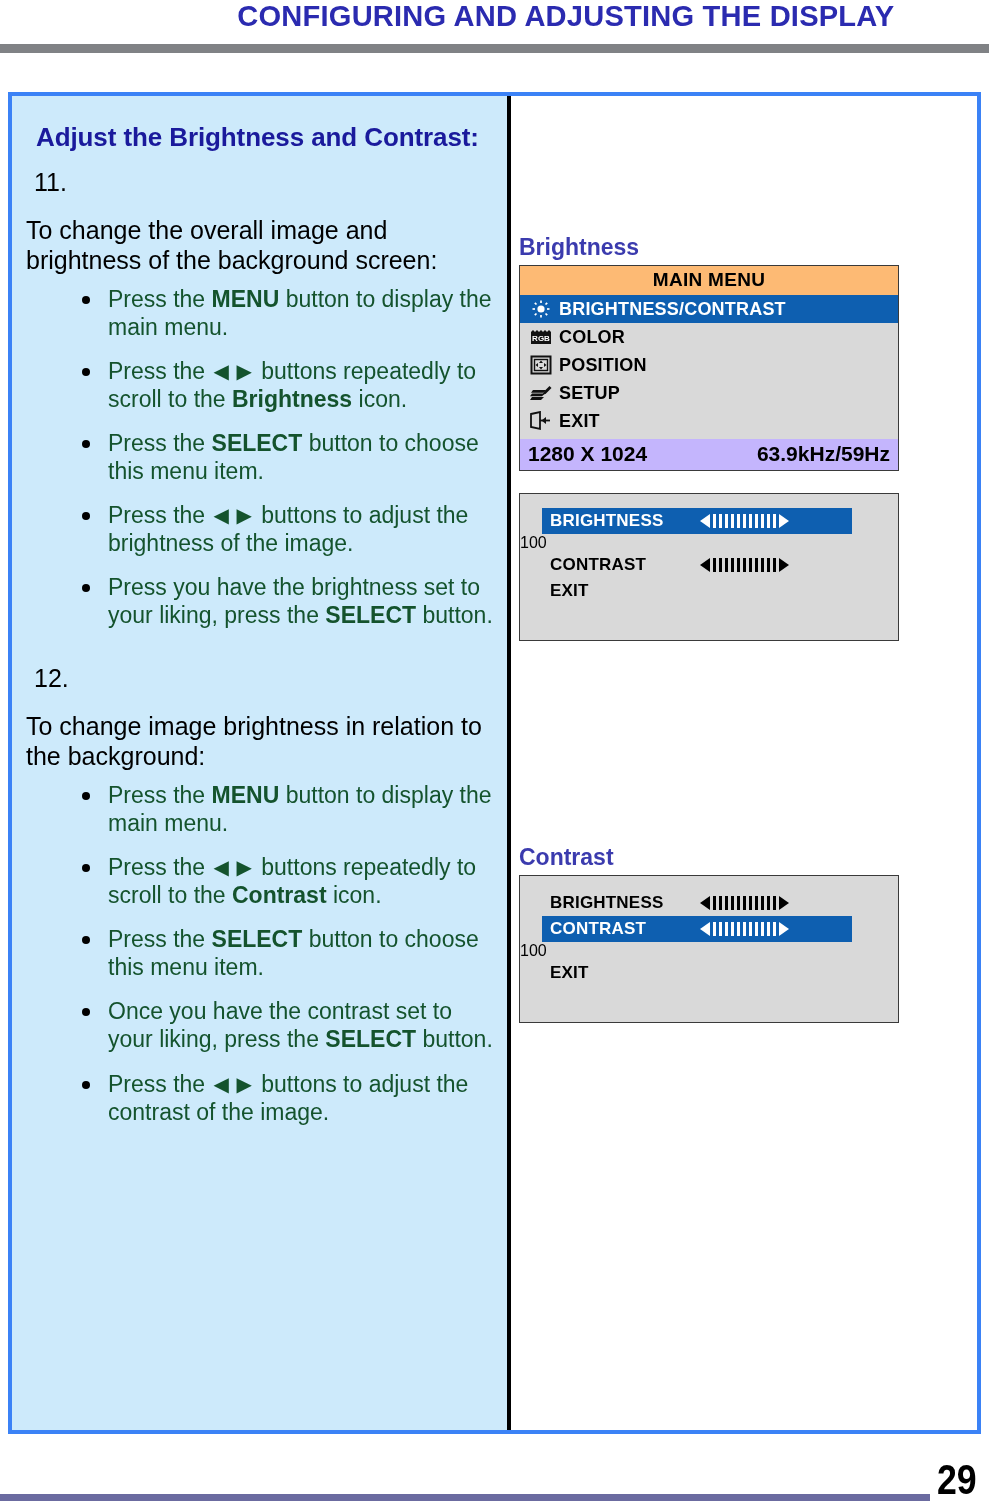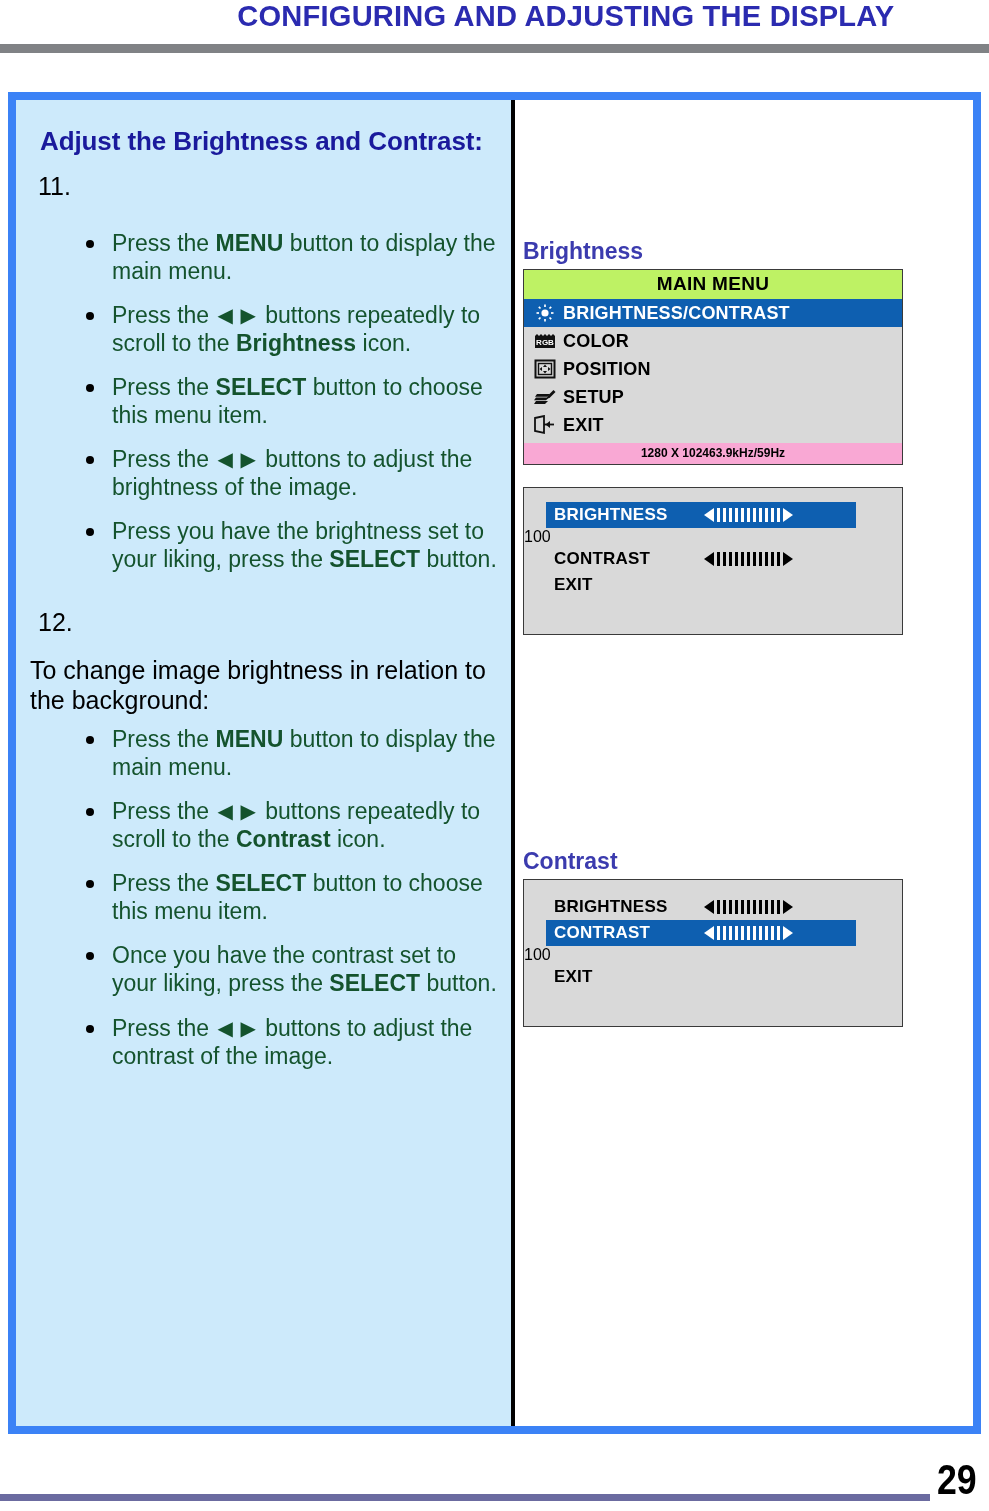--- a/index.html
+++ b/index.html
@@ -37,21 +37,21 @@
     left: 0; top: 44px;
     width: 989px; height: 9px;
     background: #808285;
   }
 
   
   .content-frame {
     position: absolute;
     left: 8px; top: 92px;
     width: 973px; height: 1342px;
-    border: 8px solid #3b82f6;
+    border: 4px solid #3b82f6;
     display: flex;
     background: #ffffff;
   }
   .left-panel {
     width: 499px;
     background: #cdeafb;
     border-right: 4px solid #000000;
     padding: 26px 14px 10px 14px;
     position: relative;
   }
@@ -132,21 +132,21 @@
 
   
   .osd-box {
     width: 380px;
     border: 1px solid #3a3a3a;
     background: #d9d9d9;
     font-size: 17px;
     font-weight: bold;
   }
   .osd-titlebar {
-    background: #bef264;
+    background: #fdba74;
     color: #000000;
     text-align: center;
     font-size: 19px;
     font-weight: bold;
     padding: 3px 0 4px 0;
     letter-spacing: 0.3px;
   }
   .osd-row {
     display: flex;
     align-items: center;
@@ -157,26 +157,26 @@
   .osd-row.sel {
     background: #0e5fb0;
     color: #ffffff;
   }
   .osd-ico {
     width: 36px; flex: 0 0 36px;
     display: flex; align-items: center; justify-content: center;
   }
   .osd-itemtext { font-size: 18px; letter-spacing: 0.2px; }
   .osd-statusbar {
-    background: #f9a8d4;
+    background: #c4b5fd;
     color: #000000;
     display: flex;
-    justify-content: center;
+    justify-content: space-between;
     padding: 3px 8px 4px 8px;
-    font-size: 12px;
+    font-size: 21px;
     font-weight: bold;
     margin-top: 4px;
   }
 
   
   .osd-slider-box {
     width: 380px;
     height: 148px;
     border: 1px solid #3a3a3a;
     background: #d9d9d9;
@@ -232,20 +232,21 @@
 <div class="header-rule"></div>
 
 <div class="content-frame">
 
   <div class="left-panel">
     <div class="section-heading">Adjust the Brightness and Contrast:</div>
 
     <div>
       <div class="step">
         <div class="step-num">11.</div>
+        <div class="step-text">To change the overall image and brightness of the background screen:</div>
       </div>
       <ul class="bullets">
         <li>
           <span class="dot"></span><span>Press the </span><span class="b">MENU</span><span> button to display the main menu.</span>
         </li>
         <li>
           <span class="dot"></span><span>Press the </span><span class="arrows">◀ ▶</span><span> buttons repeatedly to scroll to the </span><span class="b">Brightness</span><span> icon.</span>
         </li>
         <li>
           <span class="dot"></span><span>Press the </span><span class="b">SELECT</span><span> button to choose this menu item.</span>

